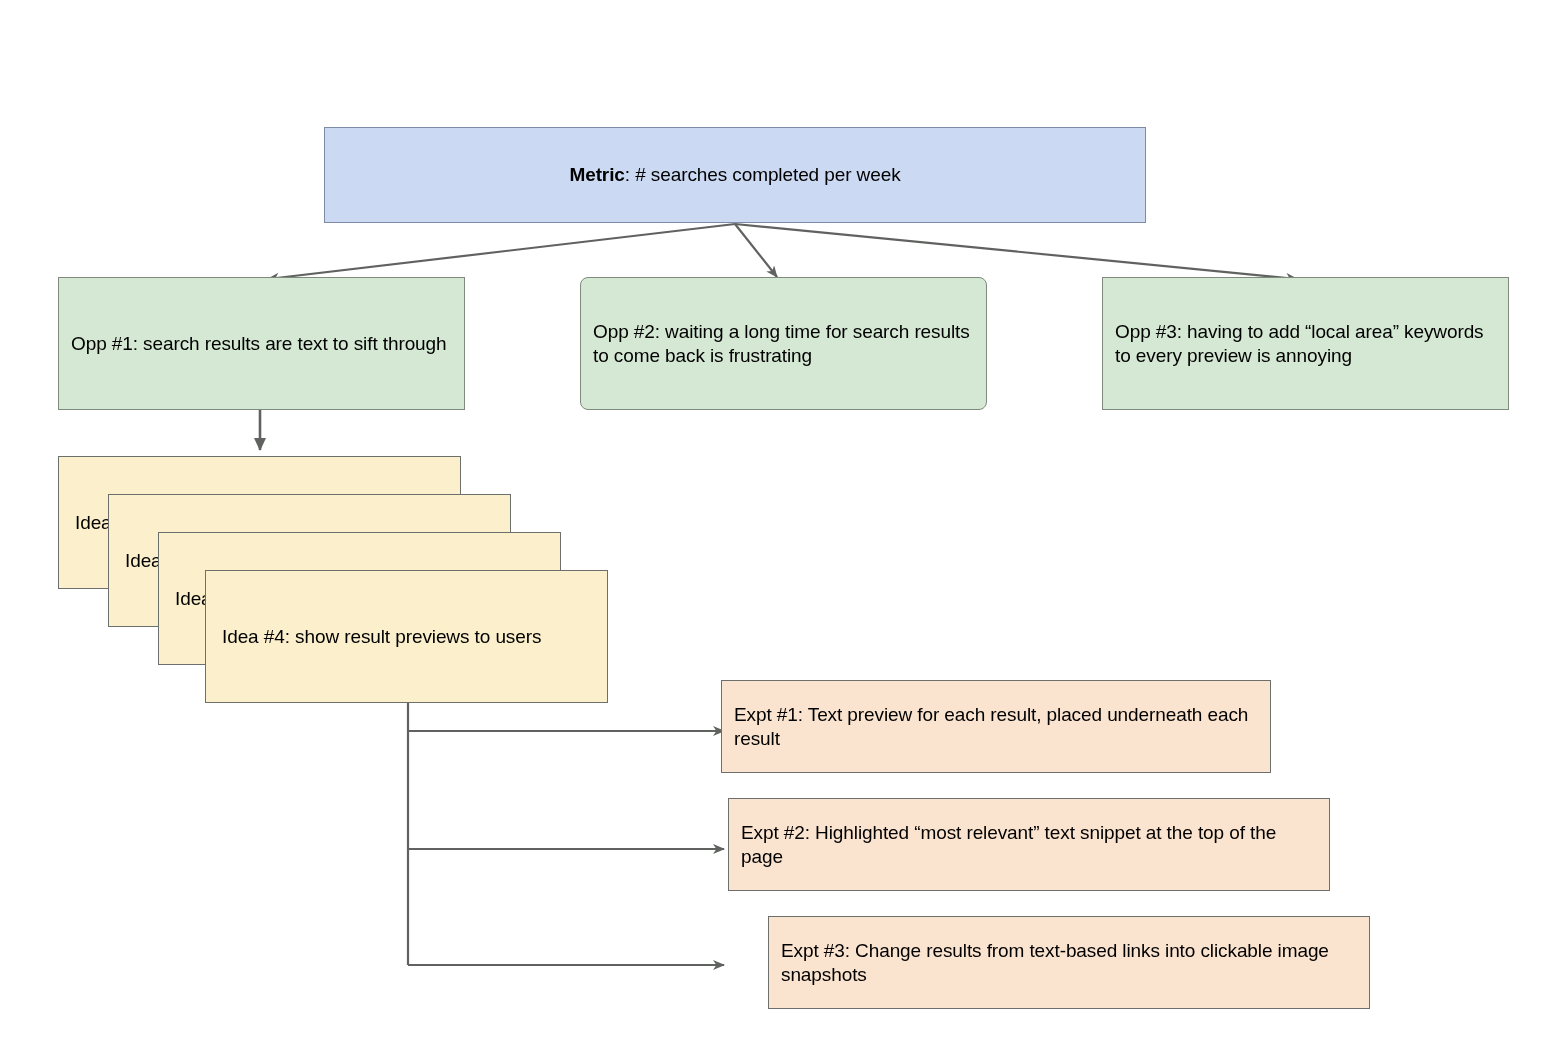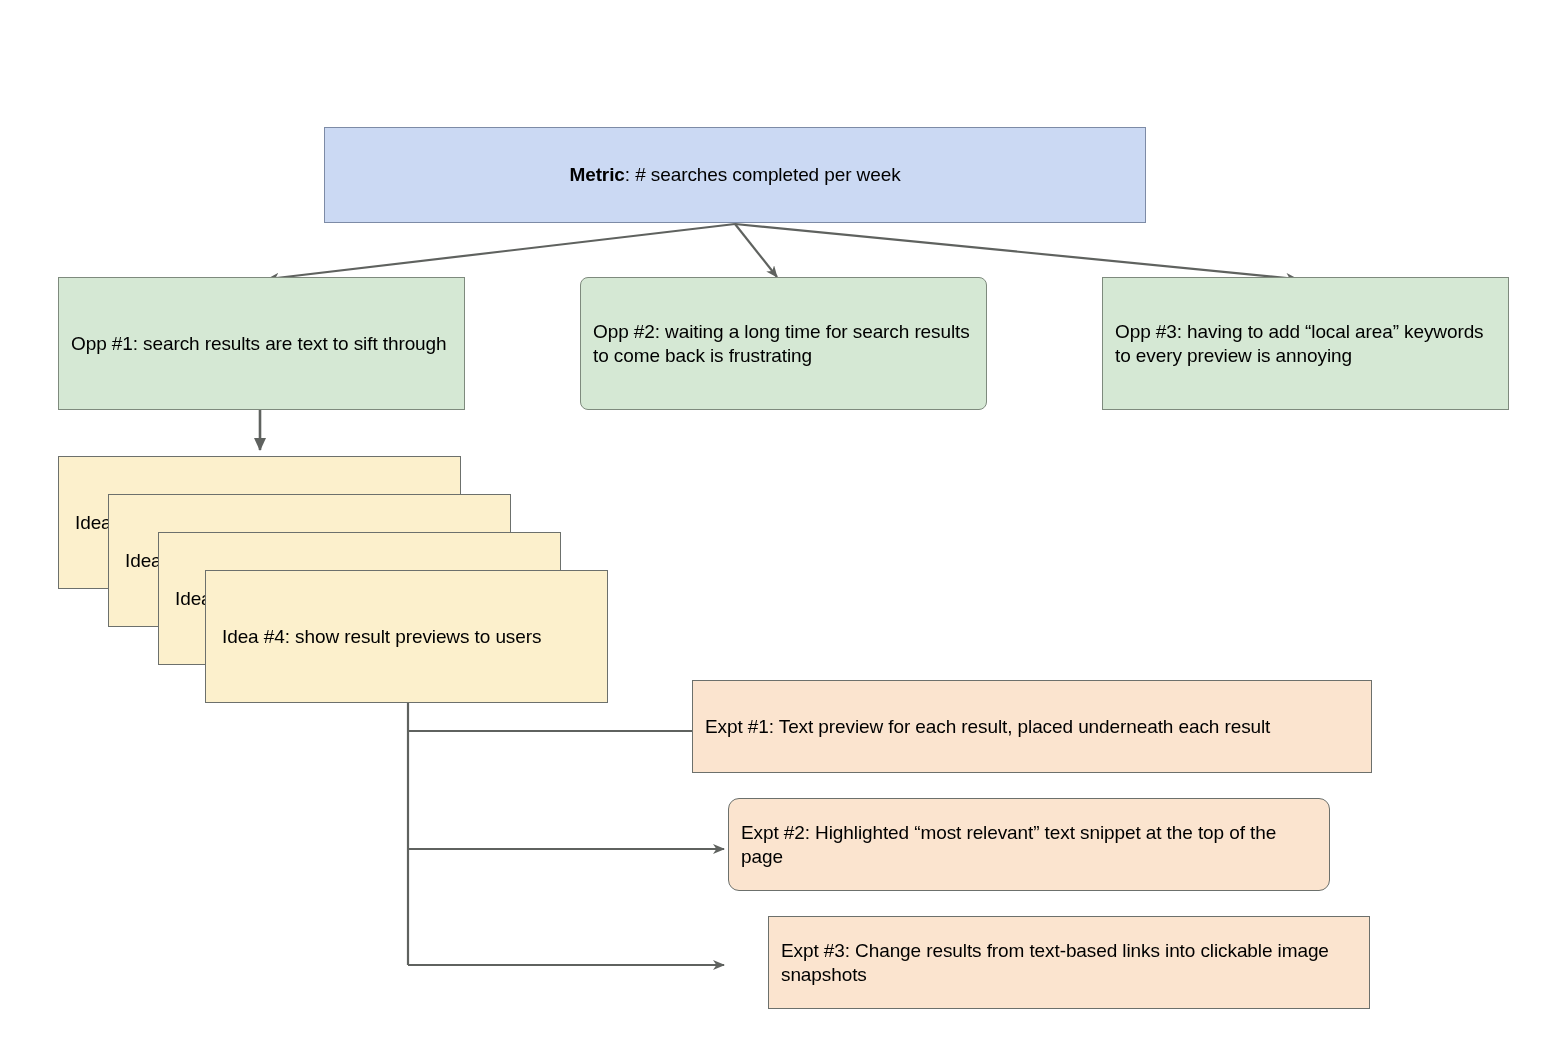--- a/index.html
+++ b/index.html
@@ -134,25 +134,25 @@
   </div>
 
   <div class="node idea" style="left:158px; top:532px; width:403px; height:133px; z-index:3;">
     <span class="txt">Idea #3</span>
   </div>
 
   <div class="node idea" style="left:205px; top:570px; width:403px; height:133px; z-index:4;">
     <span class="txt">Idea #4: show result previews to users</span>
   </div>
 
-  <div class="node expt" style="left:692px; top:680px; width:680px; height:93px;">
+  <div class="node expt" style="left:721px; top:680px; width:550px; height:93px;">
     <span class="txt">Expt #1: Text preview for each result, placed underneath each result</span>
   </div>
 
-  <div class="node expt" style="left:728px; top:798px; width:602px; height:93px;border-radius:11px;">
+  <div class="node expt" style="left:728px; top:798px; width:602px; height:93px;">
     <span class="txt">Expt #2: Highlighted “most relevant” text snippet at the top of the page</span>
   </div>
 
   <div class="node expt" style="left:768px; top:916px; width:602px; height:93px;">
     <span class="txt">Expt #3: Change results from text-based links into clickable image snapshots</span>
   </div>
 
 </div>
 
 </body></html>

